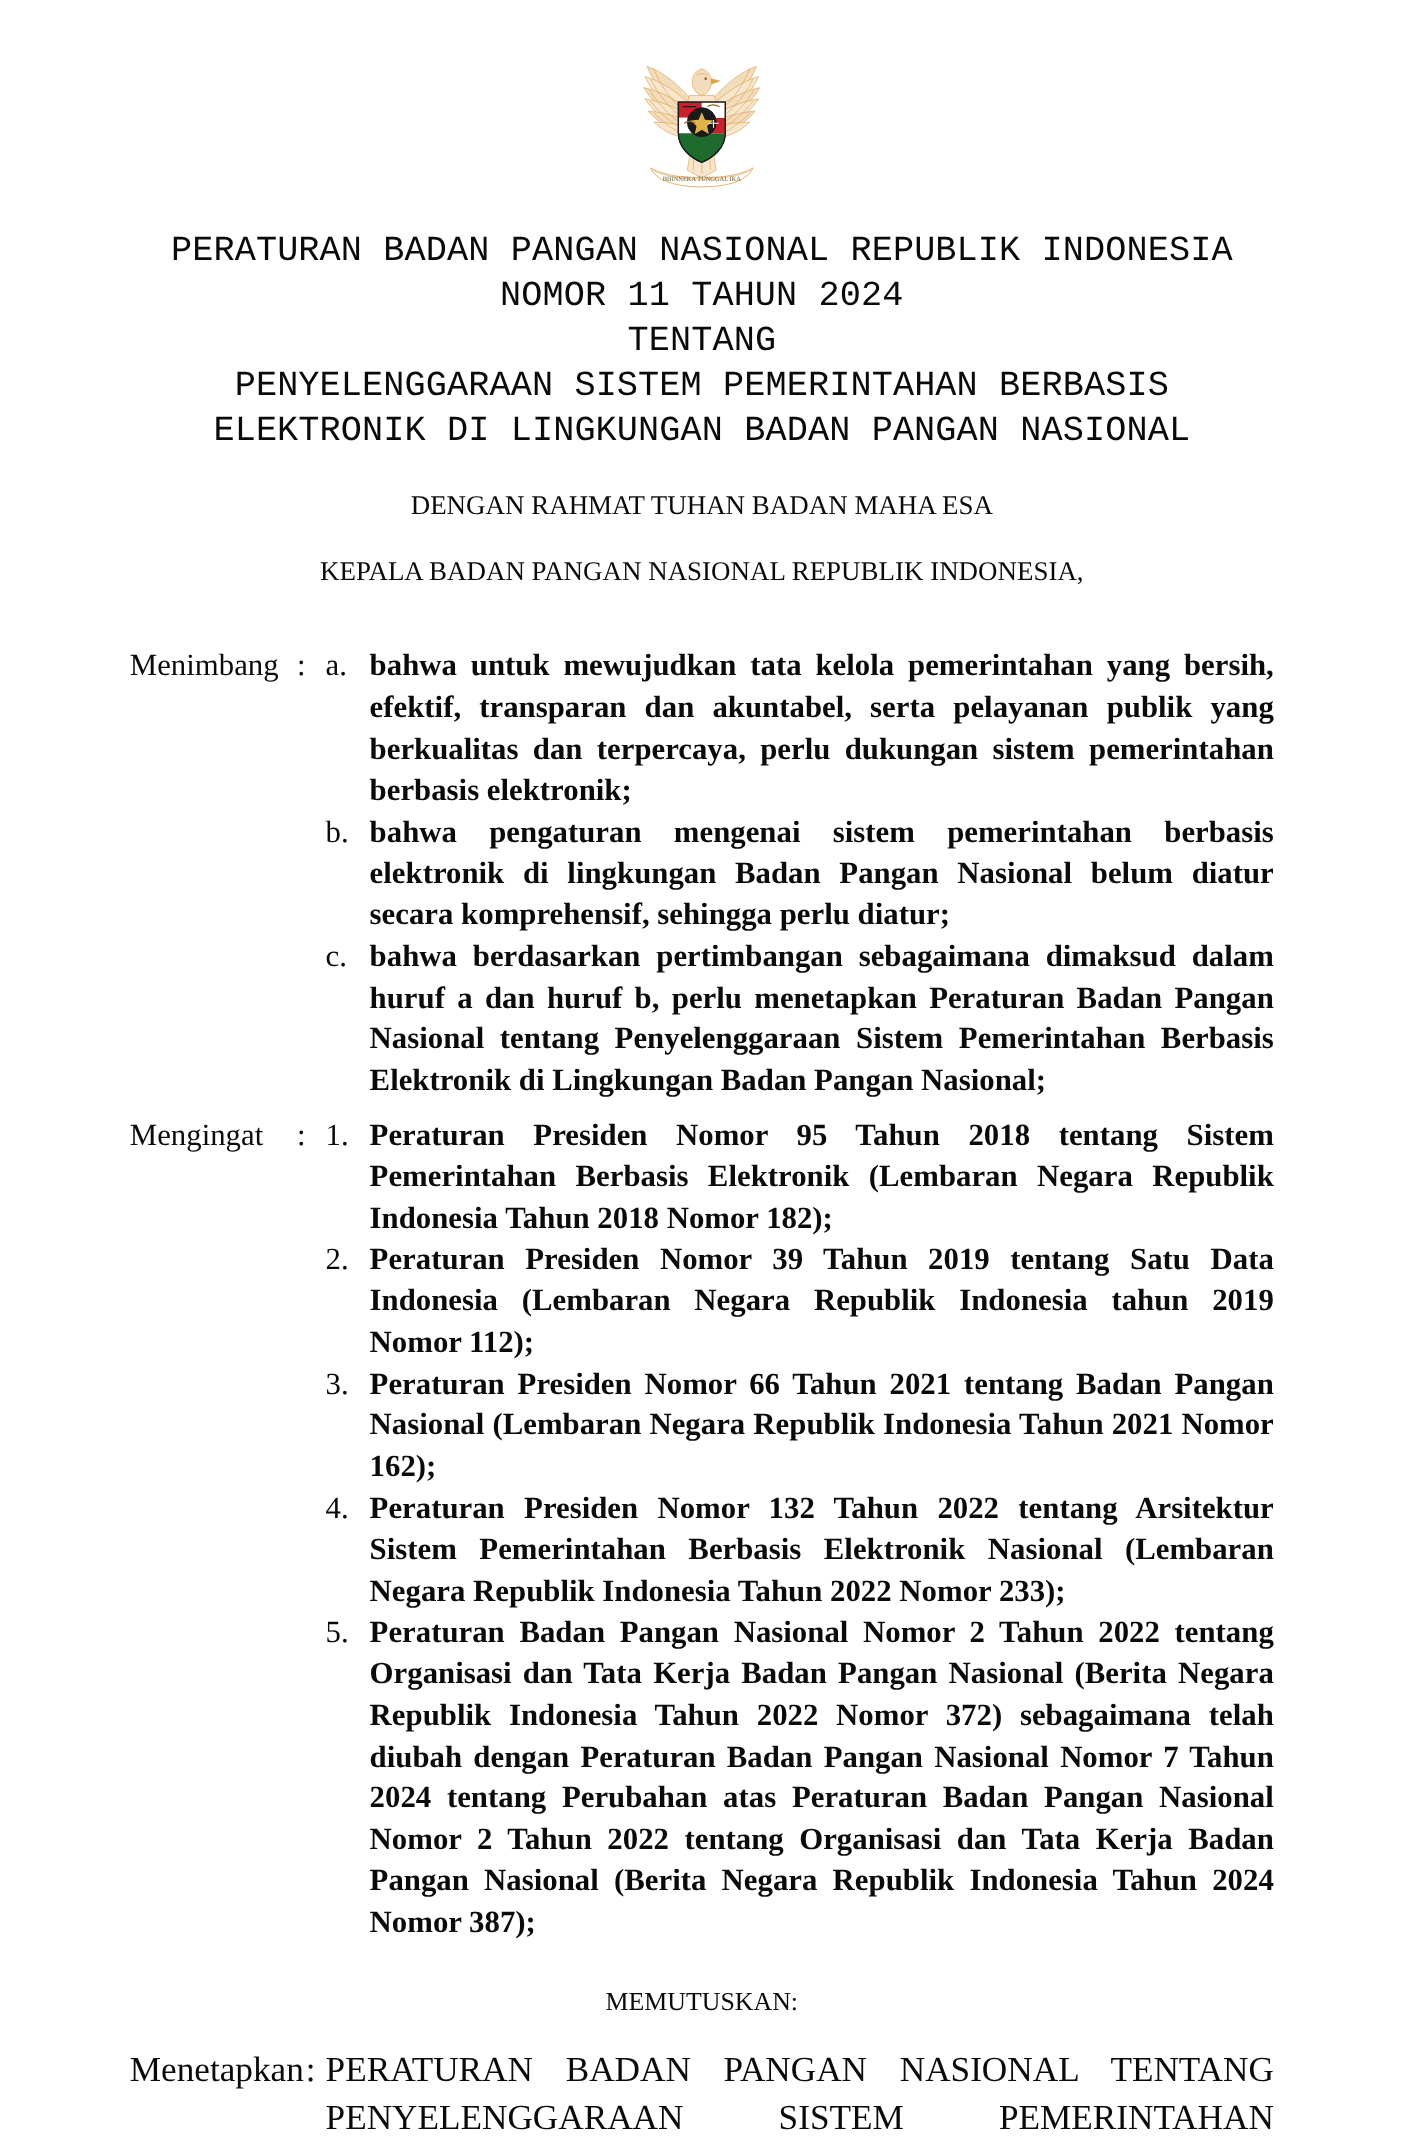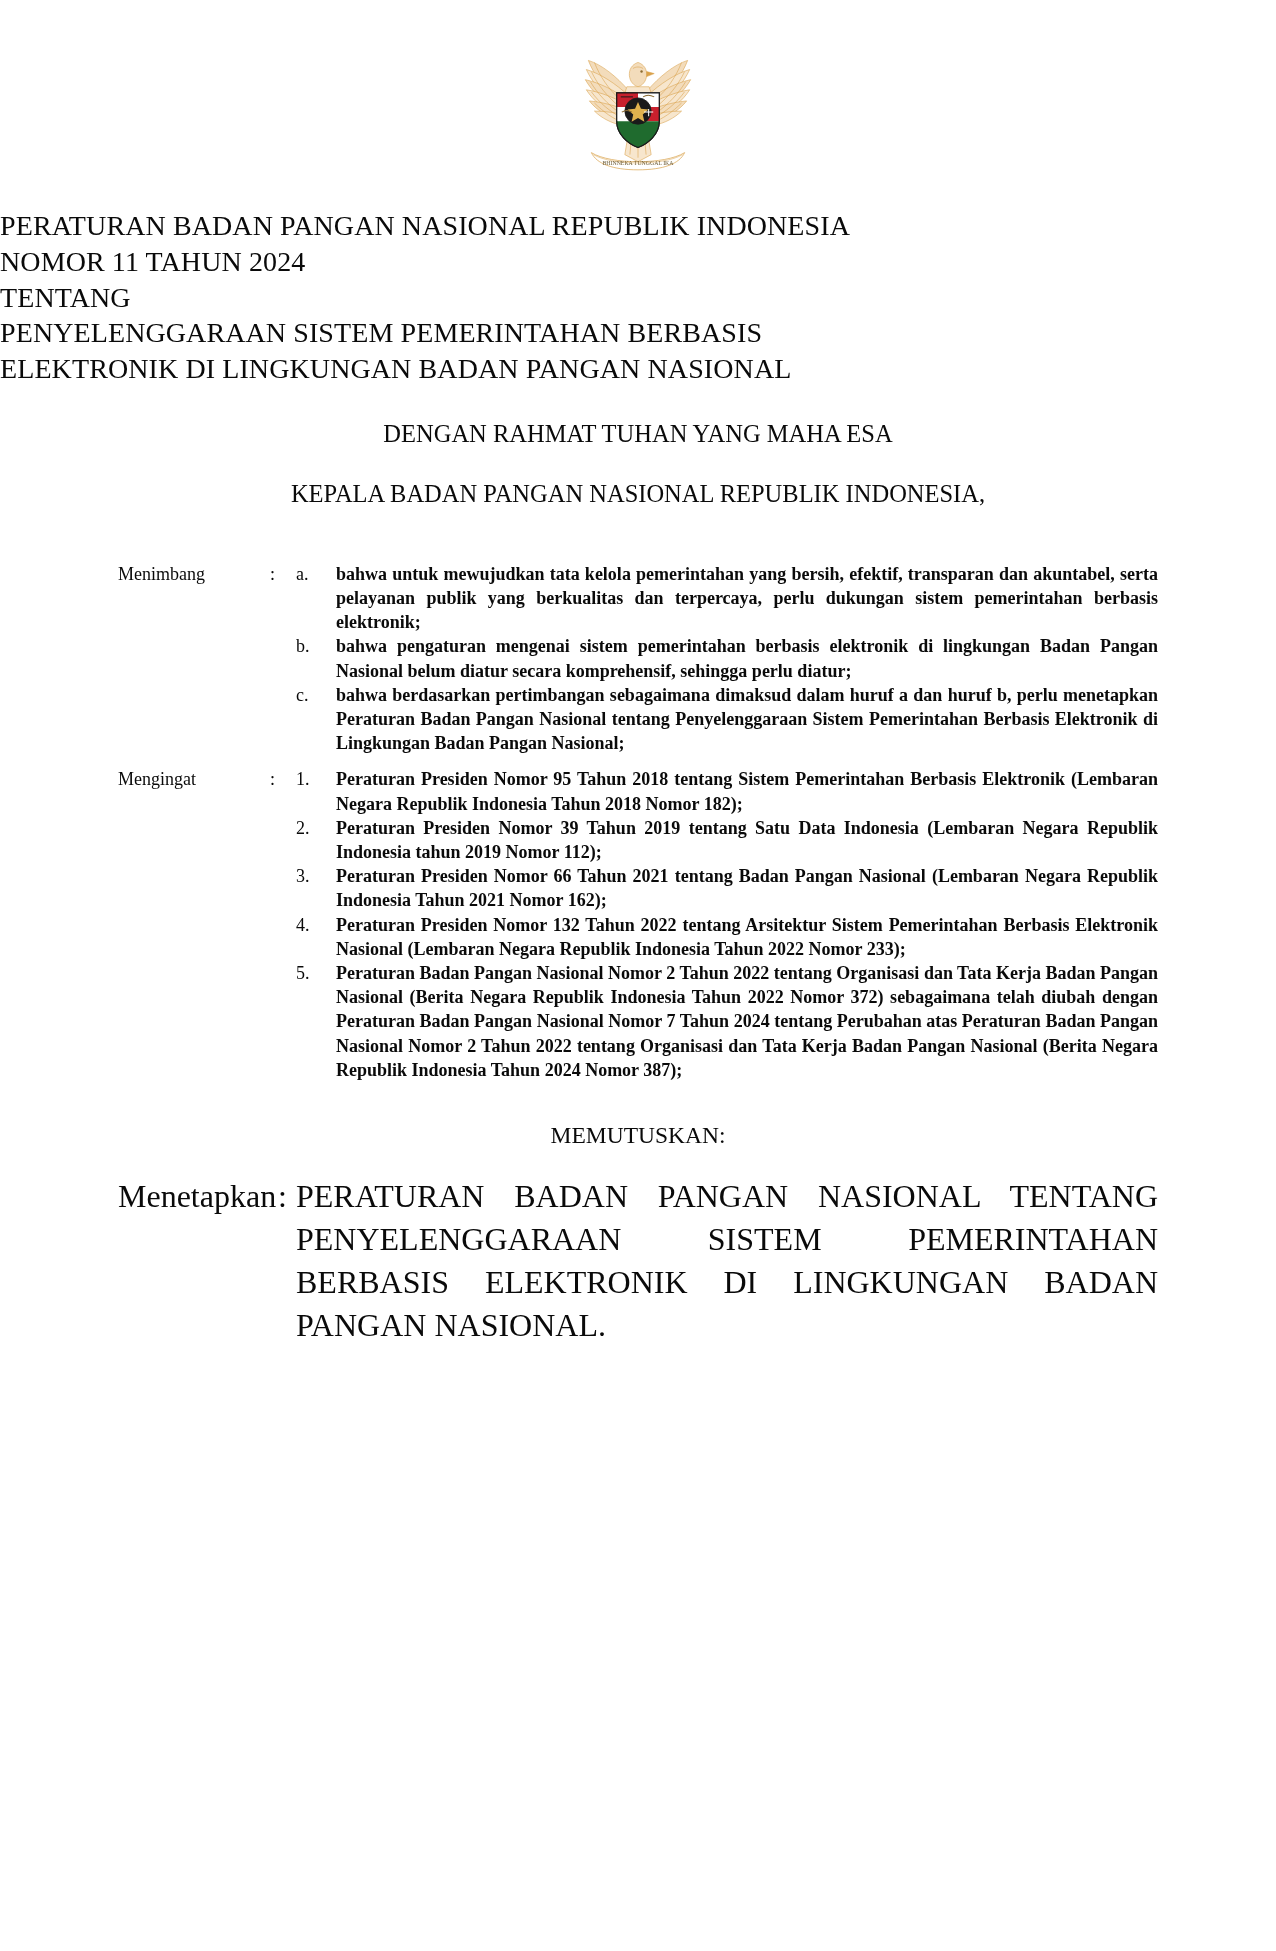--- a/index.html
+++ b/index.html
@@ -32,23 +32,25 @@
   }
   .emblem {
     width: 152px;
     height: 132px;
     display: block;
   }
 
   
   .title-block {
     margin-top: 36px;
-    font-size: 28px;
+    text-align: center;
+    font-size: 32px;
     line-height: 1.28;
     letter-spacing: 0.1px;
+    font-family: Liberation Mono, monospace;
   }
   .title-block .tline {
     display: block;
     white-space: nowrap;
   }
   .spacer-lg { height: 31px; }
   .spacer-md { height: 28px; }
 
   .center-line {
     text-align: center;
@@ -59,21 +61,21 @@
 
   
   .body-area {
     margin-top: 52px;
     padding-left: 118px;
     padding-right: 118px;
   }
   .clause {
     display: flex;
     align-items: flex-start;
-    font-size: 18px;
+    font-size: 28px;
     line-height: 1.345;
   }
   .clause + .clause { margin-top: 12px; }
   .clause-label {
     width: 152px;
     flex: 0 0 152px;
     white-space: nowrap;
   }
   .clause-colon {
     width: 26px;
@@ -209,21 +211,21 @@
   <div class="title-block">
     <span class="tline">PERATURAN BADAN PANGAN NASIONAL REPUBLIK INDONESIA</span>
     <span class="tline">NOMOR 11 TAHUN 2024</span>
     <span class="tline">TENTANG</span>
     <span class="tline">PENYELENGGARAAN SISTEM PEMERINTAHAN BERBASIS</span>
     <span class="tline">ELEKTRONIK DI LINGKUNGAN BADAN PANGAN NASIONAL</span>
   </div>
 
   <div class="spacer-lg"></div>
 
-  <div class="center-line">DENGAN RAHMAT TUHAN YANG MAHA ESA</div>
+  <div class="center-line">DENGAN RAHMAT TUHAN BADAN MAHA ESA</div>
 
   <div class="spacer-md"></div>
 
   <div class="center-line">KEPALA BADAN PANGAN NASIONAL REPUBLIK INDONESIA,</div>
 
   <div class="body-area">
 
     <div class="clause">
       <div class="clause-label">Menimbang</div>
       <div class="clause-colon">:</div>

